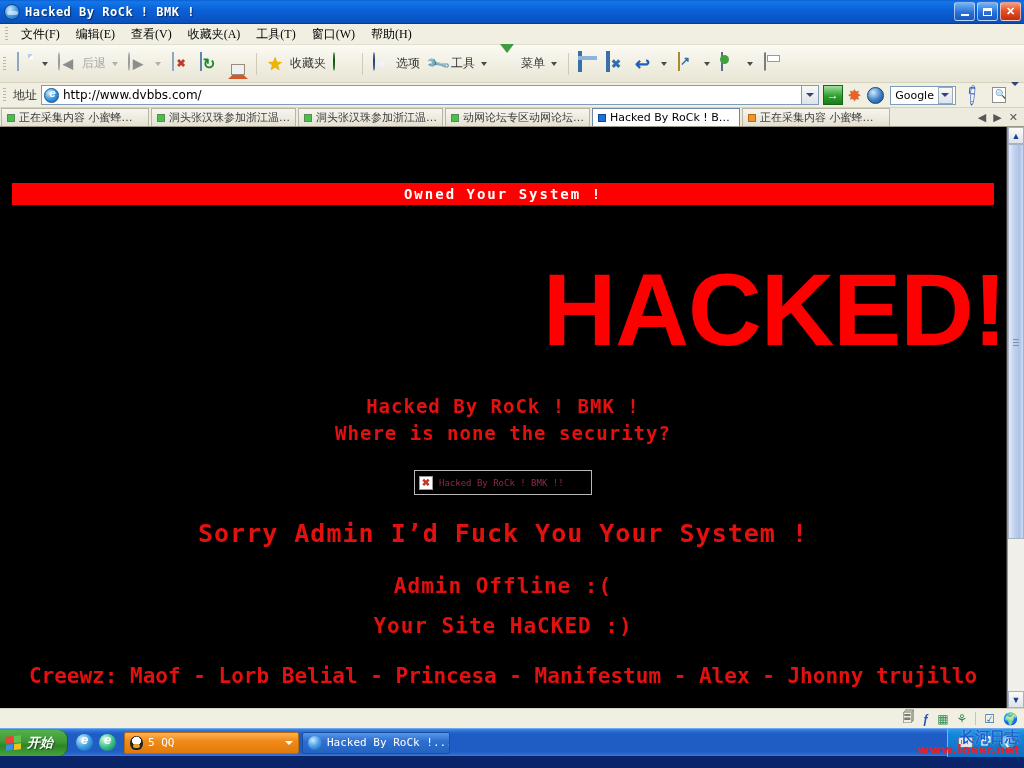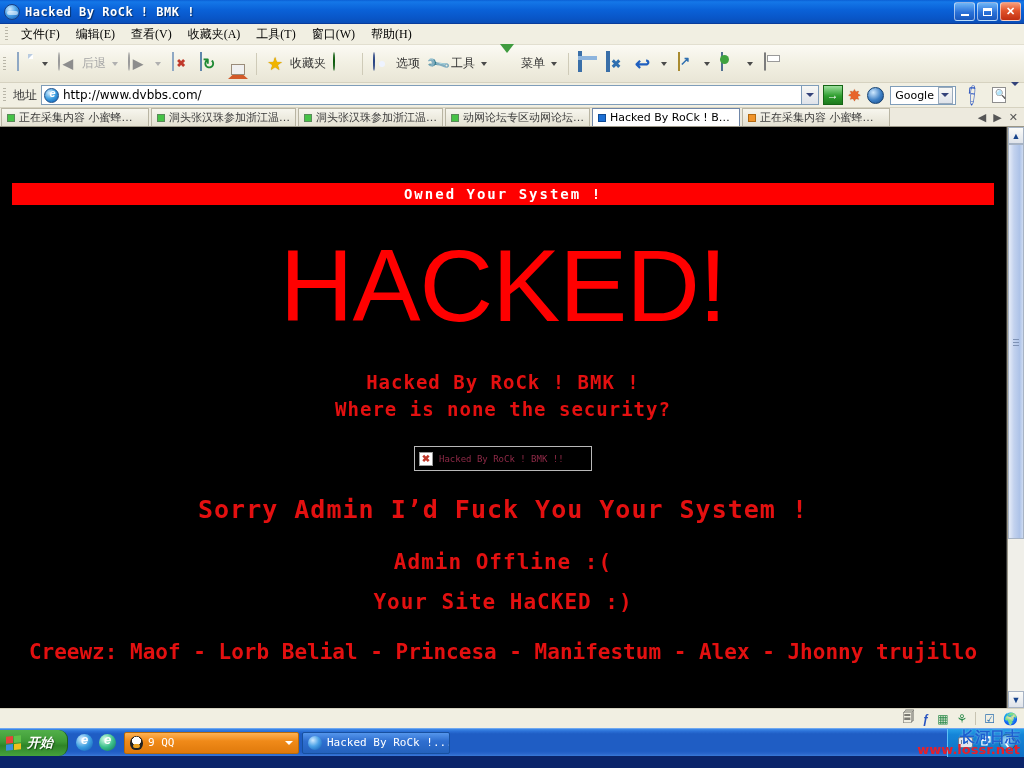--- a/index.html
+++ b/index.html
@@ -185,24 +185,24 @@
   #banner{
     margin:56px 12px 0 12px;
     background:#ff0000; height:22px;
     display:flex;align-items:center;justify-content:center;
   }
   #banner-text{
     color:#fff; font-family:"DejaVu Sans Mono",monospace;
     font-size:14px; font-weight:bold; letter-spacing:2px;
   }
   #hacked{
-    text-align:center; color:#ff0000;
+    text-align:right; color:#ff0000;
     font-family:"Liberation Sans", sans-serif;
-    font-weight:normal; font-size:102px; line-height:102px;
-    margin-top:30px; letter-spacing:-1px;
+    font-weight:bold; font-size:102px; line-height:102px;
+    margin-top:54px; letter-spacing:-1px;
   }
   .redline{
     text-align:center; color:#e31010;
     font-family:"DejaVu Sans Mono",monospace;
     font-weight:bold; font-size:19px; letter-spacing:1px;
     line-height:27px;
   }
   #sub1{margin-top:32px;}
   #brokenimg-wrap{display:flex;justify-content:center;margin-top:23px;}
   #brokenimg{
@@ -554,21 +554,21 @@
         <i></i>
       </span>
     <span id="start-label">开始</span>
   </div>
   <div id="quicklaunch">
     <span class="ql-ico ie"></span>
     <span class="ql-ico ie2"></span>
   </div>
   <div class="taskitem qq">
     <span class="qq-pen"></span>
-    <span>9 QQ</span>
+    <span>5 QQ</span>
     <span class="ti-caret"></span>
   </div>
   <div class="taskitem ie">
     <span class="ti-ico"></span>
     <span>Hacked By RoCk !...</span>
   </div>
 
   <div id="tray">
     <span id="tray-kbd"></span>
     <span id="tray-win">🗗</span>

